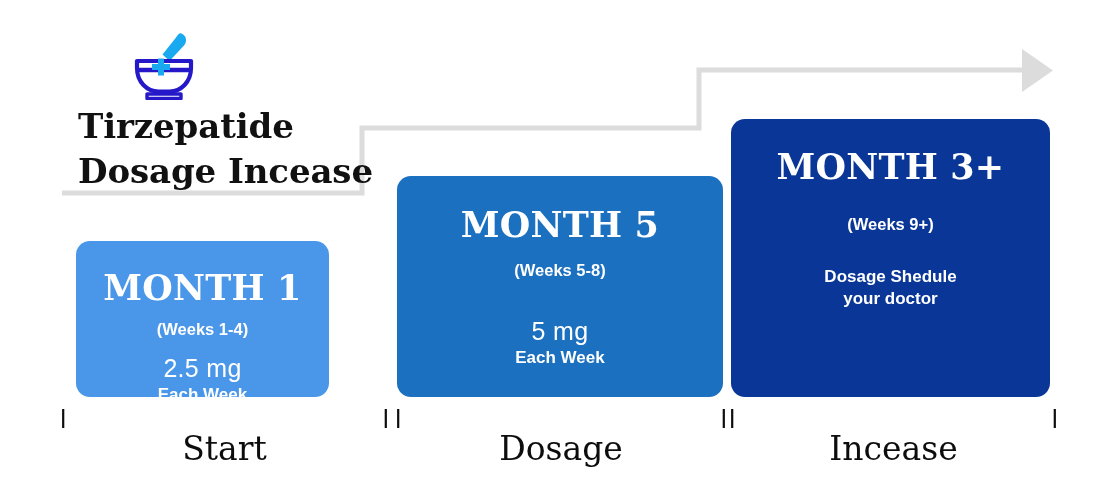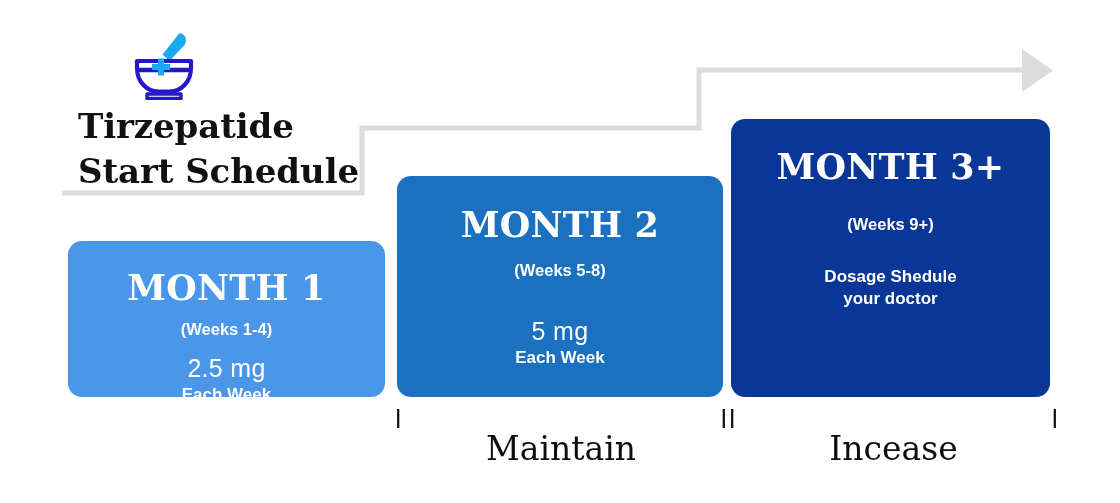--- a/index.html
+++ b/index.html
@@ -81,22 +81,22 @@
     line-height: 1.15;
   }
   .card .c-note {
     font-size: 17px;
     font-weight: 600;
     line-height: 1.35;
   }
 
   
   #card-month-1 {
-    left: 68px; top: 241px;
-    width: 317px; height: 156px;
+    left: 76px; top: 241px;
+    width: 253px; height: 156px;
   }
   #card-month-1 .c-title { margin-top: 29px; }
   #card-month-1 .c-weeks { margin-top: 16px; }
   #card-month-1 .c-dose  { margin-top: 17px; }
   #card-month-1 .c-freq  { margin-top: 3px; }
 
   
   #card-month-2 {
     left: 397px; top: 176px;
     width: 326px; height: 221px;
@@ -171,53 +171,61 @@
 
     <path d="M28 61 H38 V64 H28 Z" fill="#2518c8"></path>
 
     <path d="M16 64 H50 V68.5 H16 Z" fill="#ffffff" stroke="#2518c8" stroke-width="3.4" stroke-linejoin="round"></path>
 
     <path d="M21 34 H27 V28.5 H33 V34 H39 V40 H33 V45.5 H27 V40 H21 Z" fill="#19a9f0"></path>
   </svg>
 
   <div id="page-title">
     <span class="ln">Tirzepatide</span>
-    <span class="ln">Start Schedule</span>
+    <span class="ln">Dosage Incease</span>
   </div>
 
   <div class="card" id="card-month-1" style="background:#4a96e8;">
     <div class="c-title">MONTH 1</div>
     <div class="c-weeks">(Weeks 1-4)</div>
     <div class="c-dose">2.5 mg</div>
     <div class="c-freq">Each Week</div>
   </div>
 
   <div class="card" id="card-month-2" style="background:#1b70c0;">
-    <div class="c-title">MONTH 2</div>
+    <div class="c-title">MONTH 5</div>
     <div class="c-weeks">(Weeks 5-8)</div>
     <div class="c-dose">5 mg</div>
     <div class="c-freq">Each Week</div>
   </div>
 
   <div class="card" id="card-month-3" style="background:#0a3797;">
     <div class="c-title">MONTH 3+</div>
     <div class="c-weeks">(Weeks 9+)</div>
     <div class="c-note">
       <div>Dosage Shedule</div>
       <div>your doctor</div>
     </div>
   </div>
 
+  <div class="phase" id="phase-start">
+    <svg class="brk" viewBox="0 0 325 42" preserveAspectRatio="none" aria-hidden="true">
+      <path d="M1.2 1 V30 Q1.2 40 11.2 40 H313.8 Q323.8 40 323.8 30 V1" fill="none" stroke="#0d0d0d" stroke-width="2.2" vector-effect="non-scaling-stroke"></path>
+    </svg>
+    <div class="phase-label">
+      <span>Start</span>
+    </div>
+  </div>
 
   <div class="phase" id="phase-increase">
     <svg class="brk" viewBox="0 0 328 42" preserveAspectRatio="none" aria-hidden="true">
       <path d="M1.2 1 V30 Q1.2 40 11.2 40 H316.8 Q326.8 40 326.8 30 V1" fill="none" stroke="#0d0d0d" stroke-width="2.2" vector-effect="non-scaling-stroke"></path>
     </svg>
     <div class="phase-label">
-      <span>Maintain</span>
+      <span>Dosage</span>
     </div>
   </div>
 
   <div class="phase" id="phase-maintain">
     <svg class="brk" viewBox="0 0 325 42" preserveAspectRatio="none" aria-hidden="true">
       <path d="M1.2 1 V30 Q1.2 40 11.2 40 H313.8 Q323.8 40 323.8 30 V1" fill="none" stroke="#0d0d0d" stroke-width="2.2" vector-effect="non-scaling-stroke"></path>
     </svg>
     <div class="phase-label">
       <span>Incease</span>
     </div>

